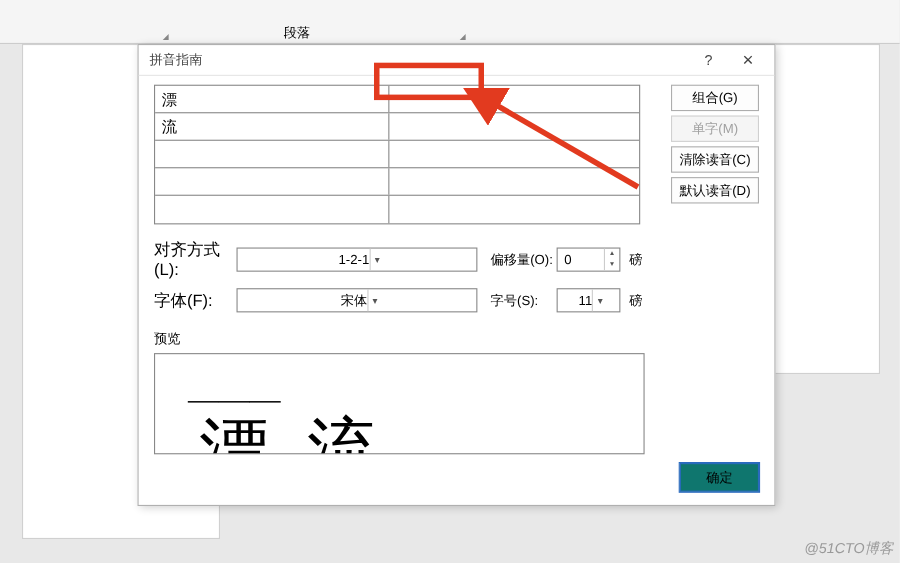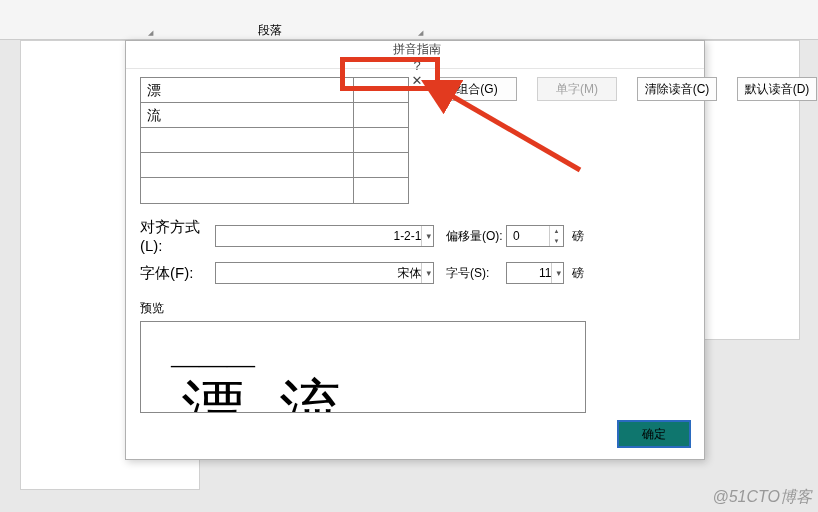--- a/index.html
+++ b/index.html
@@ -23,59 +23,58 @@
       background: #fff;
       border: 1px solid #b0b0b0;
       box-shadow: 2px 2px 8px rgba(0,0,0,0.2);
     }
     .titlebar {
       display: flex;
       align-items: center;
       height: 28px;
       padding: 0 6px 0 10px;
       border-bottom: 1px solid #e5e5e5;
-      flex-direction: column;
     }
     .titlebar .title { flex: 1; font-size: 12px; color: #444; }
     .titlebar .tbtn { width: 36px; height: 26px; display: flex; align-items: center; justify-content: center; font-size: 13px; color: #444; }
 
     .content { position: relative; padding: 8px 14px; height: calc(100% - 28px); }
     .labels-row { display: flex; margin-bottom: 4px; }
     .lbl-base { width: 216px; font-size: 12px; }
     .lbl-pinyin { font-size: 12px; position: relative; }
 
     
     .grid-area { display: flex; }
     .grid-table { display: flex; flex-direction: column; width: 442px; border: 1px solid #888; }
     .grid-row { display: flex; height: 25px; border-bottom: 1px solid #888; }
     .grid-row:last-child { border-bottom: none; }
     .cell-base { width: 213px; border-right: 1px solid #888; padding: 4px 6px; font-family: SimSun, serif; font-size: 14px; }
     .cell-pinyin { flex: 1; padding: 4px 6px; font-family: SimSun, serif; font-size: 14px; }
     
-    .side-buttons { margin-left: 28px; display: flex; gap: 20px; }
+    .side-buttons { margin-left: 28px; display: flex; flex-direction: column; gap: 4px; }
     .wbtn {
       width: 80px;
       height: 24px;
       border: 1px solid #adadad;
       background: #fdfdfd;
       font-size: 12px;
       display: flex; align-items: center; justify-content: center;
       cursor: pointer;
     }
     .wbtn.disabled { color: #a0a0a0; border-color: #d0d0d0; background: #f5f5f5; }
     
     
     .form-rows { margin-top: 14px; }
     .frow { display: flex; align-items: center; margin-bottom: 8px; }
     .flabel { width: 75px; font-size: 15px; }
     .fselect {
       height: 22px;
       border: 1px solid #888;
       background: #fff;
-      display: flex; align-items: center; justify-content: flex-end;
+      display: flex; align-items: center; justify-content: center;
       padding: 0 2px 0 6px;
       font-size: 12px;
     }
     .fselect.wide { width: 219px; }
     .fselect.narrow { width: 58px; }
     .fselect .chev { font-size: 9px; color: #555; border-left: 1px solid #ccc; padding-left: 4px; height: 100%; display: flex; align-items: center;}
     .spinner { width: 58px; height: 22px; border: 1px solid #888; display: flex; align-items: center; padding-left: 6px; position: relative; }
     .spinner .spbtns { position: absolute; right: 0; top: 0; bottom: 0; width: 14px; border-left: 1px solid #ccc; display: flex; flex-direction: column; font-size: 6px; color: #555; }
     .spinner .spbtns div { flex: 1; display: flex; align-items: center; justify-content: center; }
     .offlabel { margin-left: 12px; width: 60px; font-size: 12px; }
@@ -104,21 +103,21 @@
 
     
     .highlight-box {
       position: absolute;
       border: 5px solid #e23a1f;
       top: 57px; left: 340px; width: 100px; height: 34px;
       pointer-events: none;
     }
     .arrow-svg { position: absolute; top: 80px; left: 420px; width: 170px; height: 100px; pointer-events: none; }
     
-    .watermark { position: absolute; bottom: 4px; right: 6px; font-size: 16px; color: #999; font-style: italic;}
+    .watermark { position: absolute; bottom: 4px; right: 6px; font-size: 13px; color: #999; font-style: italic;}
   </style>
 </head>
 <body>
 
 <div class="ribbon-bg"></div>
 <span class="ribbon-group-label">段落</span>
 <span class="ribbon-anchor ribbon-anchor-1">◢</span>
 <span class="ribbon-anchor ribbon-anchor-2">◢</span>
 <div class="doc-bg"></div>
 <div class="doc-bg2"></div>

